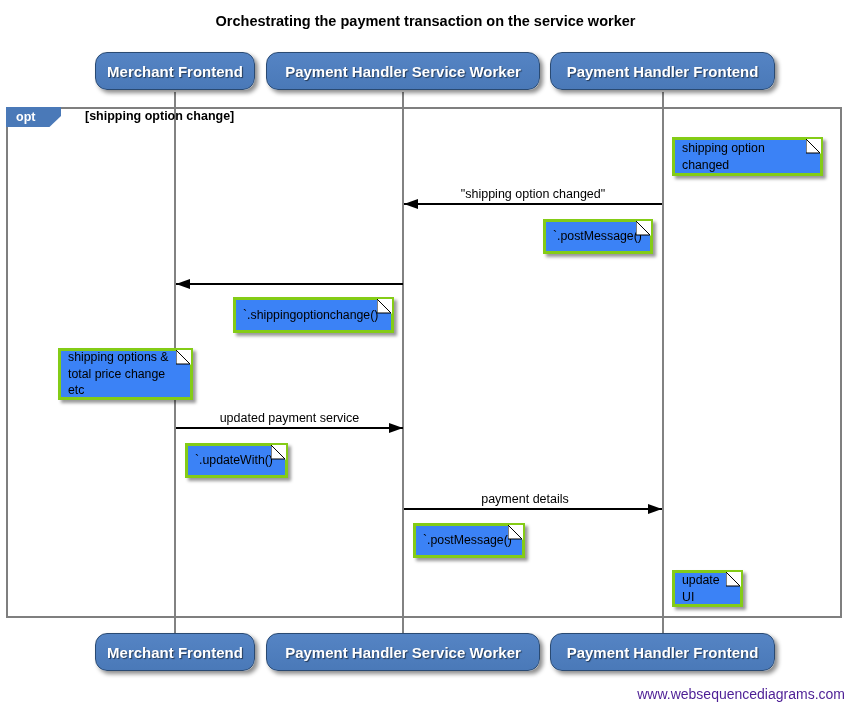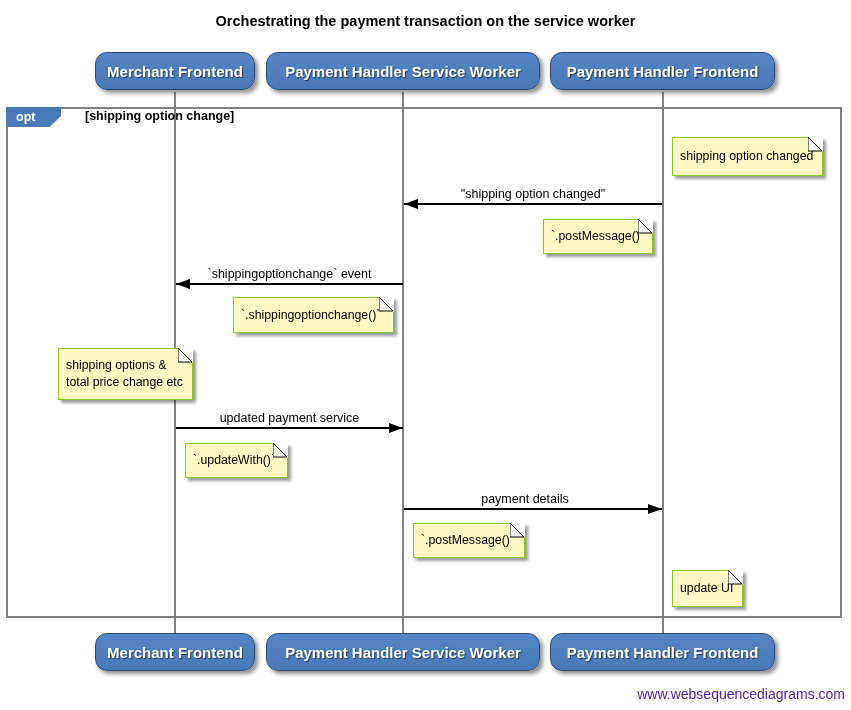--- a/index.html
+++ b/index.html
@@ -39,21 +39,21 @@
     position:absolute; left:6px; top:107px; width:55px; height:20px;
     background:#4a79b8; color:#fff; font-size:12.5px; font-weight:bold;
     line-height:20px; padding-left:10px; box-sizing:border-box;
     clip-path:polygon(0 0, 100% 0, 100% 45%, 79% 100%, 0 100%);
   }
   .guard {
     position:absolute; left:85px; top:109px; font-size:12.5px; font-weight:bold;
   }
   
   .note {
-    position:absolute; background:#fef9c3; border:1px solid #84cc16;
+    position:absolute; background:#3b82f6; border:3px solid #84cc16;
     box-shadow:3px 3px 3px rgba(0,0,0,0.40);
     font-size:12.3px; line-height:1.35; box-sizing:border-box;
     display:flex; align-items:center; padding:4px 7px;
   }
   .note .txt { white-space:pre-line; }
   .note svg.fold { position:absolute; top:-1px; right:-1px; }
   .n0 { left:672px; top:137px; width:151px; height:39px; }
   .n1 { left:543px; top:219px; width:110px; height:35px; }
   .n2 { left:233px; top:297px; width:161px; height:36px; }
   .n3 { left:30px;  top:348px; width:135px; height:52px;margin-left:28px; }
@@ -149,21 +149,20 @@
         <polygon points="0,0 15,0 15,15" fill="#ffffff"></polygon>
         <polygon points="0,0 14,14 0,14" fill="#ffffff" stroke="#000000" stroke-width="1"></polygon>
       </svg>
     <span class="txt">update UI</span>
   </div>
 
   <div class="msg-label m0-label">"shipping option changed"</div>
   <div class="msg-line m0-line"></div>
   <div class="head head-left m0-head"></div>
 
-  <div class="msg-label m1-label">`shippingoptionchange` event</div>
   <div class="msg-line m1-line"></div>
   <div class="head head-left m1-head"></div>
 
   <div class="msg-label m2-label">updated payment service</div>
   <div class="msg-line m2-line"></div>
   <div class="head head-right m2-head"></div>
 
   <div class="msg-label m3-label">payment details</div>
   <div class="msg-line m3-line"></div>
   <div class="head head-right m3-head"></div>

